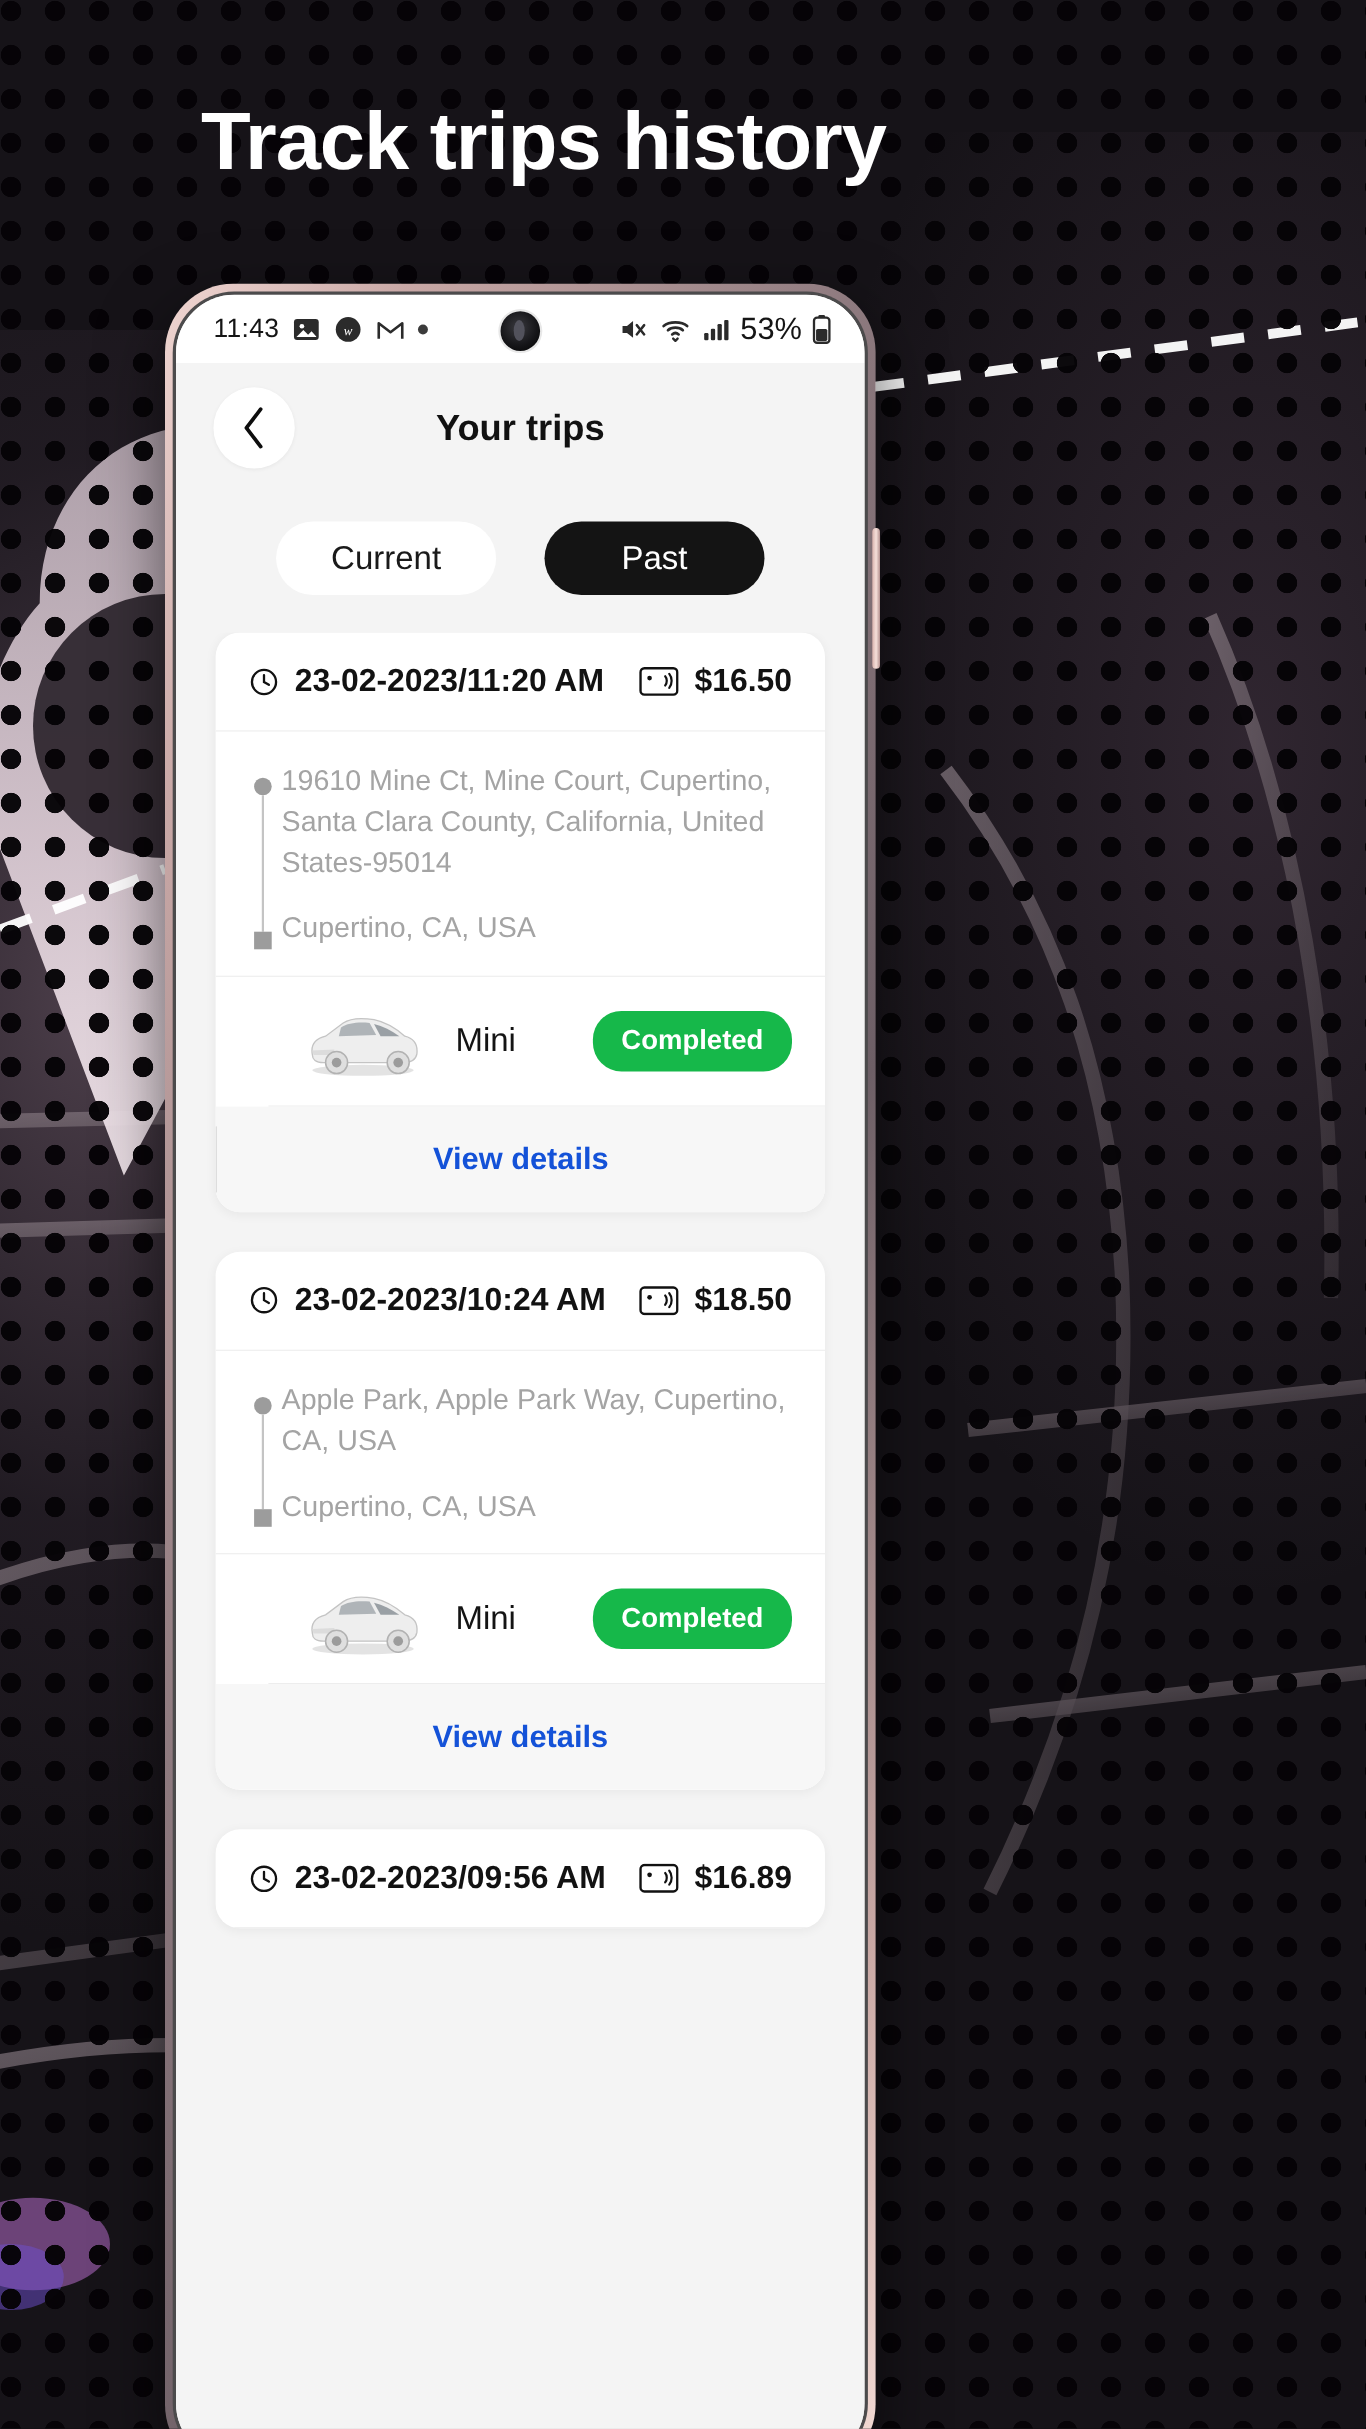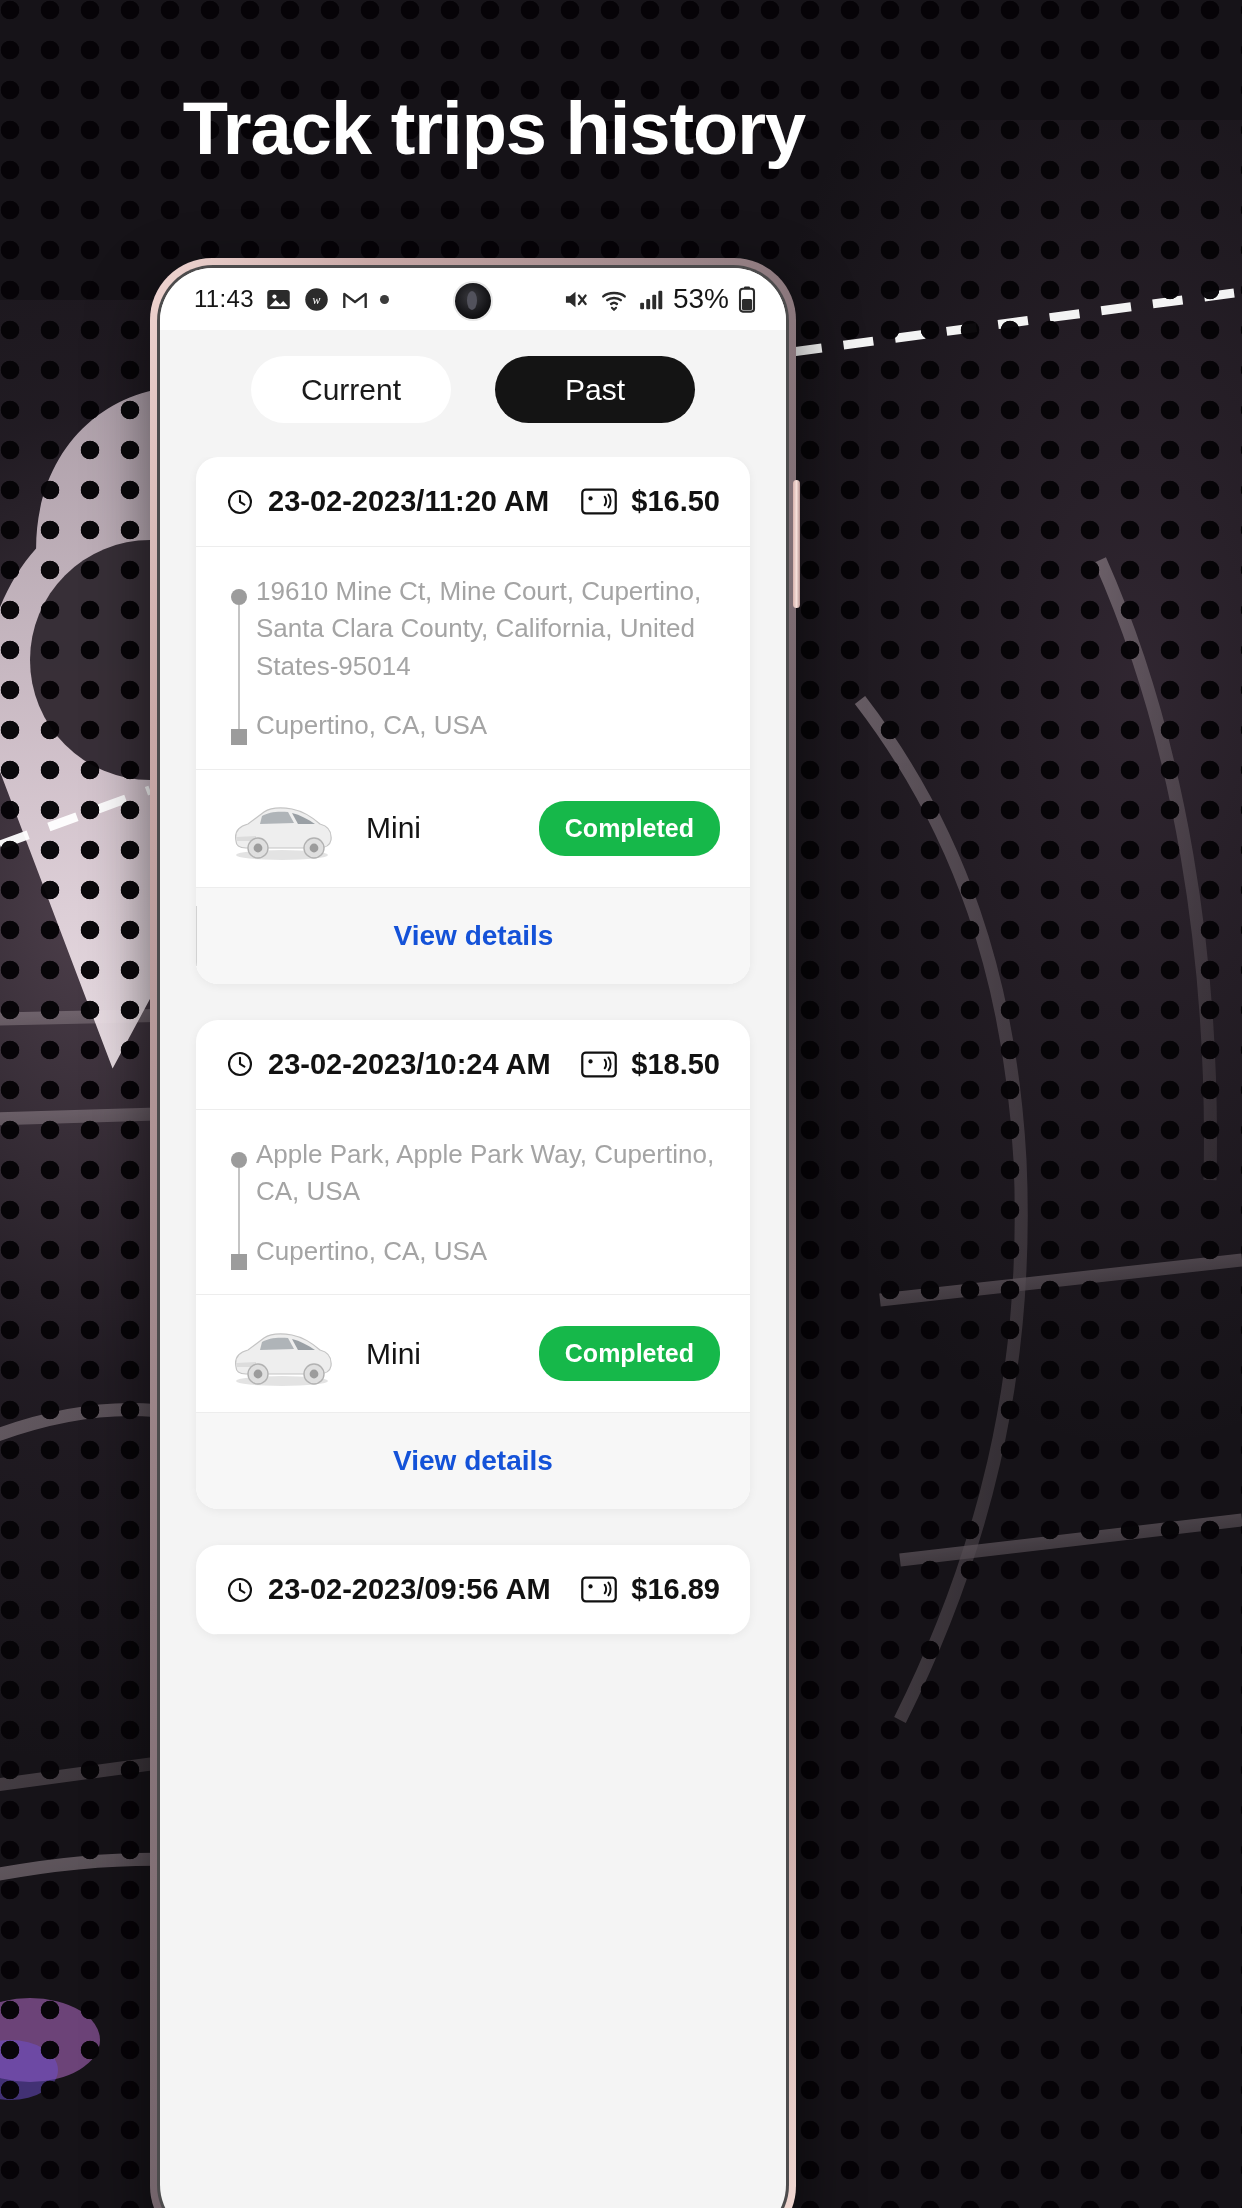--- a/index.html
+++ b/index.html
@@ -122,21 +122,21 @@
   .tl { width:34px; display:flex; flex-direction:column; align-items:center; padding-top:16px; flex:none; }
   .tl .dotc { width:16px; height:16px; border-radius:50%; background:#9c9c9c; flex:none; }
   .tl .line { width:2px; background:#c4c4c4; flex:1 1 auto; min-height:34px; }
   .tl .sq { width:16px; height:16px; background:#9c9c9c; flex:none; }
   .addrs { flex:1; display:flex; flex-direction:column; justify-content:space-between; }
   .addr { font-size:26px; line-height:1.44; color:#a4a4a4; }
   .addr.dest { margin-top:22px; }
 
   .c-row3 {
     display:flex; align-items:center; justify-content:space-between;
-    padding:22px 30px; border-bottom:1px solid #ededed; min-height:118px;
+    padding:22px 30px; border-bottom:1px solid #ededed; min-height:118px;margin-left:48px;
   }
   .vehicle { display:flex; align-items:center; gap:28px; }
   .carimg { width:112px; height:70px; }
   .vname { font-size:30px; color:#141414; }
   .badge {
     background:#1db954; color:#fff; font-size:25px; font-weight:700;
     padding:13px 26px; border-radius:26px;
   }
   .badge.green { background:#16b84a; }
 
@@ -241,20 +241,28 @@
           </svg>
           <span class="pct">53%</span>
           <svg class="sicon" width="18" height="28" viewBox="0 0 14 24">
             <rect x="4.4" y="1.2" width="5.2" height="2" rx="1" fill="#2b2b2b"></rect>
             <rect x="1" y="3.2" width="12" height="19.6" rx="2.4" fill="none" stroke="#2b2b2b" stroke-width="1.8"></rect>
             <rect x="2.6" y="12" width="8.8" height="9.4" rx="1.3" fill="#2b2b2b"></rect>
           </svg>
         </div>
       </div>
 
+      <div id="apphead">
+        <div id="backbtn">
+          <svg width="26" height="42" viewBox="0 0 26 42">
+            <path d="M19 4 L6 21 L19 38" fill="none" stroke="#0d0d0d" stroke-width="3.4" stroke-linecap="round" stroke-linejoin="round"></path>
+          </svg>
+        </div>
+        <div id="pagetitle">Your trips</div>
+      </div>
 
       <div id="tabs">
         <div class="tab inactive">Current</div>
         <div class="tab active">Past</div>
       </div>
 
       <div id="list">
 
         <div class="card">
           <div class="c-row1">

